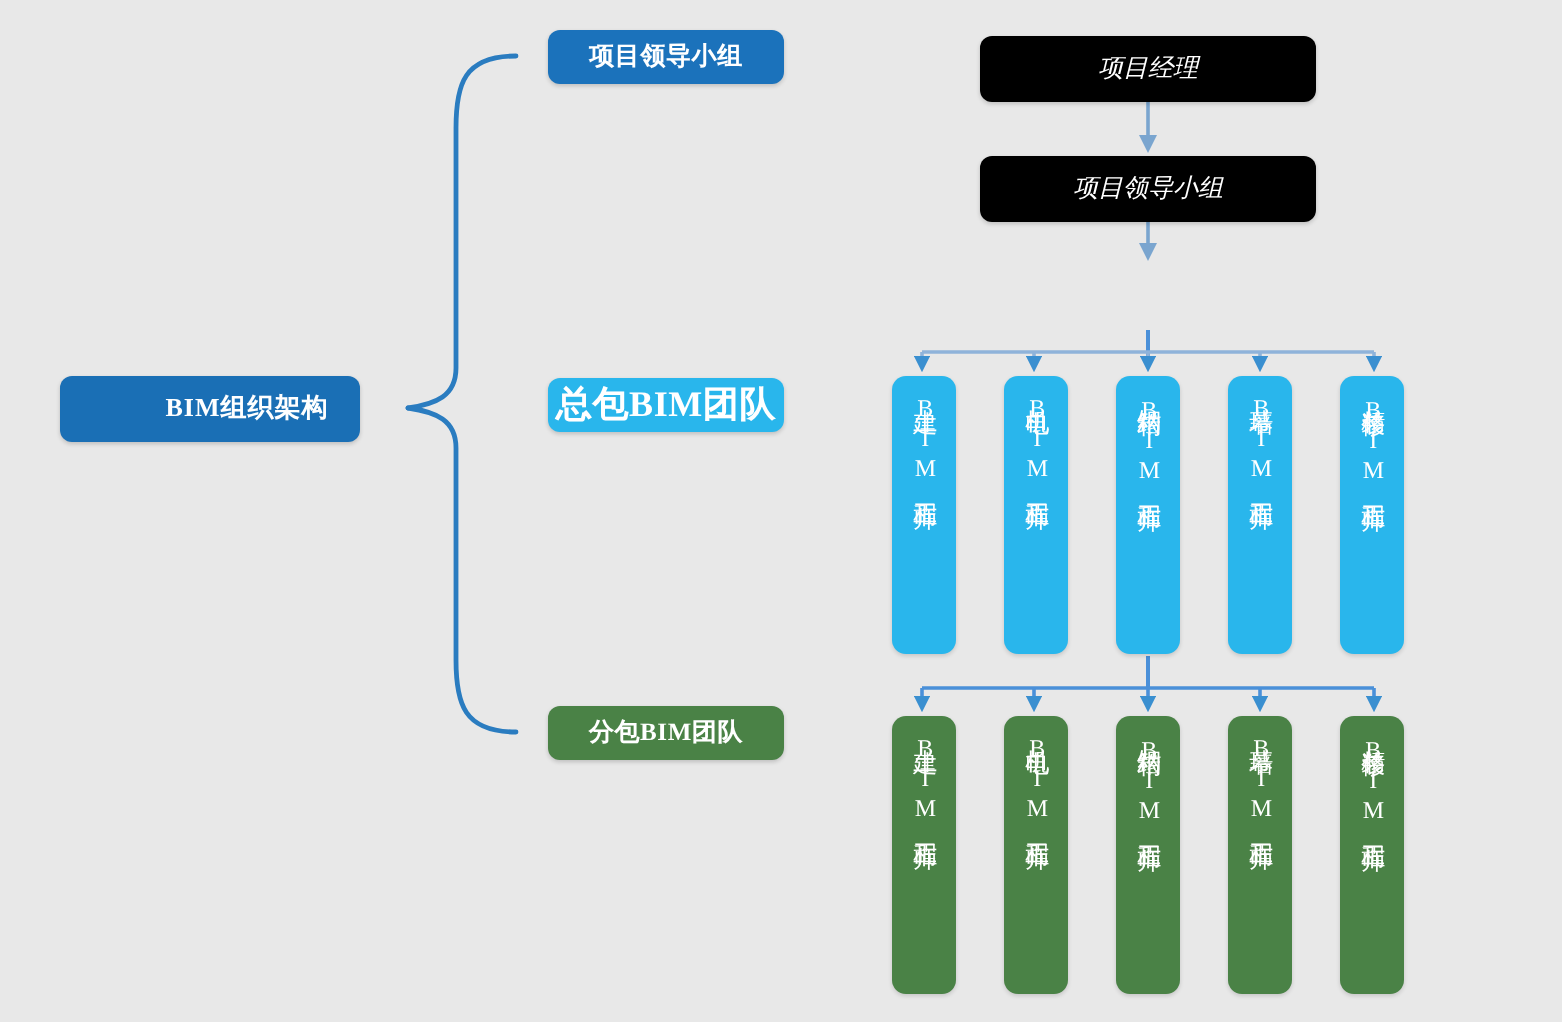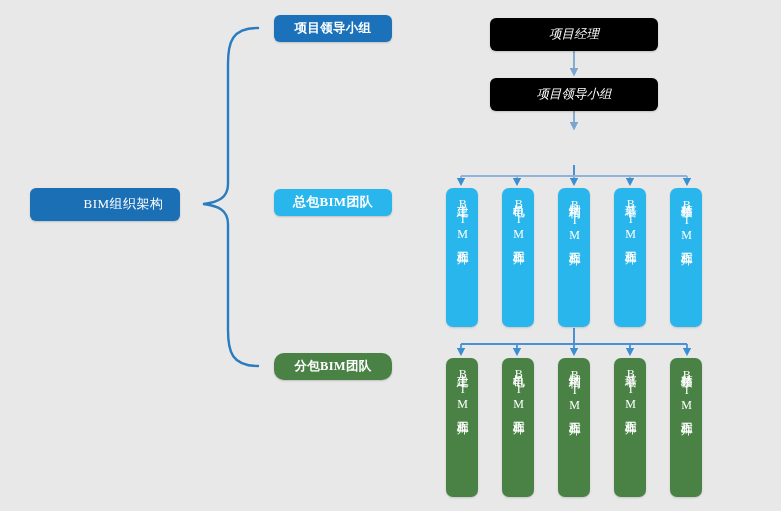--- a/index.html
+++ b/index.html
@@ -37,38 +37,38 @@
     justify-content: center;
     text-align: left;
     color: #ffffff;
     border-radius: 6px;
     box-shadow: 0 1px 2px rgba(0,0,0,0.18);
     line-height: 1.15;
   }
   .node-root {
     background: #1a6fb5;
     font-size: 13px;
-    font-weight: normal;
+    font-weight: bold;
     letter-spacing: 0.5px;
     padding-left: 37px;
   }
   .node-dark {
     background: #000000;
     font-size: 12.5px;
     font-style: italic;
   }
   .node-cat-dark {
     background: #1b72bb;
     font-size: 12.5px;
     font-weight: bold;
     letter-spacing: 0.3px;
   }
   .node-cat-light {
     background: #29b6ec;
-    font-size: 13px;
+    font-size: 18px;
     font-weight: bold;
     letter-spacing: 0.3px;
   }
   .node-cat-green {
     background: #4a8246;
     font-size: 12.5px;
     font-weight: bold;
     letter-spacing: 0.3px;
   }
 
@@ -157,21 +157,21 @@
       </g>
     </g>
   </svg>
 
   <div class="node node-root" style="left:30px; top:188px; width:150px; height:33px;">BIM组织架构</div>
 
   <div class="node node-cat-dark" style="left:274px; top:15px; width:118px; height:27px;">项目领导小组</div>
 
   <div class="node node-cat-light" style="left:274px; top:189px; width:118px; height:27px;">总包BIM团队</div>
 
-  <div class="node node-cat-green" style="left:274px; top:353px; width:118px; height:27px;border-radius:10px;">分包BIM团队</div>
+  <div class="node node-cat-green" style="left:274px; top:353px; width:118px; height:27px;">分包BIM团队</div>
 
   <div class="node node-dark" style="left:490px; top:18px; width:168px; height:33px;">项目经理</div>
 
   <div class="node node-dark" style="left:490px; top:78px; width:168px; height:33px;">项目领导小组</div>
 
 
   <div class="leaf leaf-blue" style="left:446px; top:188px; width:32px; height:139px;">
     <span class="vtext">土建BIM工程师</span>
   </div>
   <div class="leaf leaf-blue" style="left:502px; top:188px; width:32px; height:139px;">

